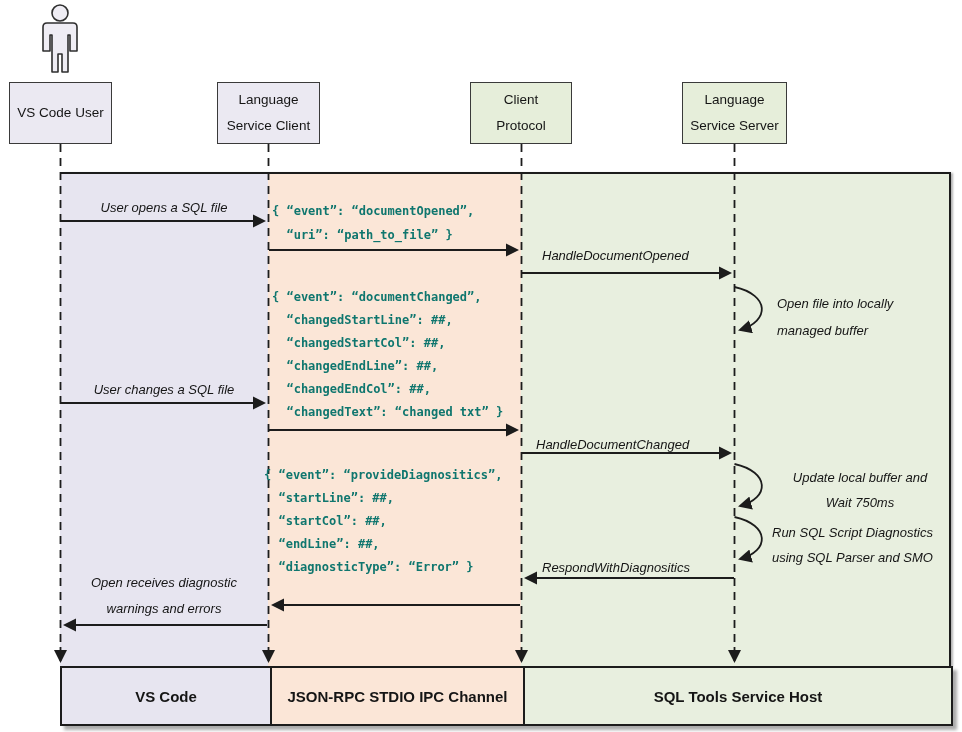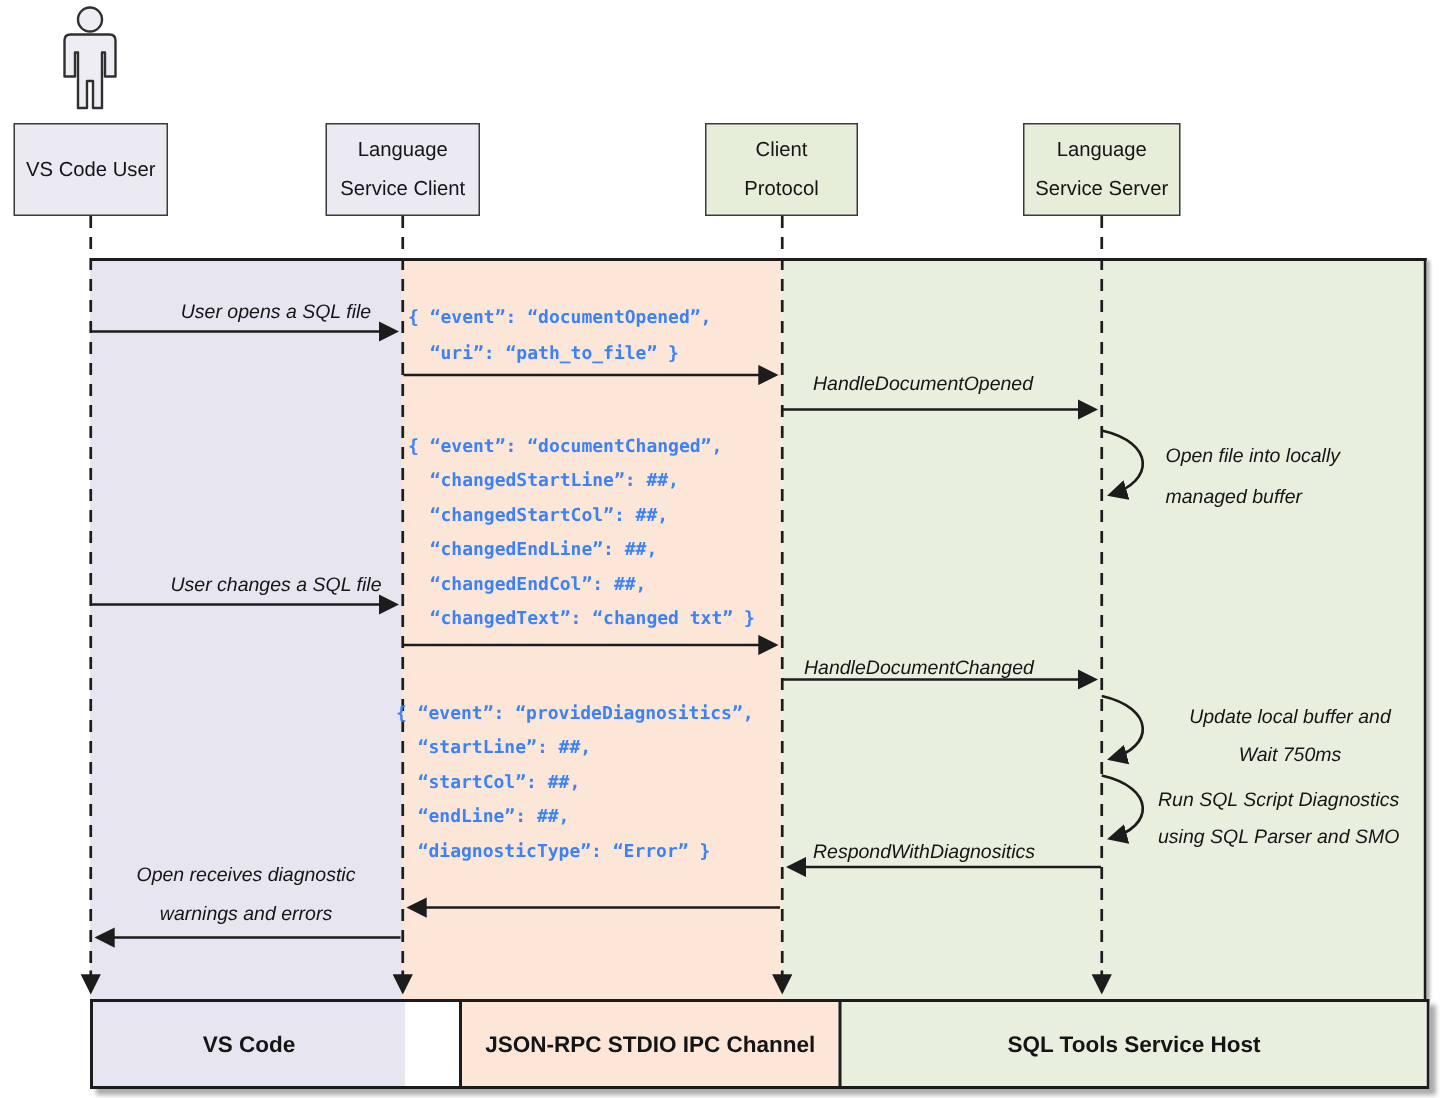--- a/index.html
+++ b/index.html
@@ -36,35 +36,35 @@
     position:absolute;left:60px;top:666px;width:889px;height:56px;
     border:2px solid #1c1c1c;display:flex;box-sizing:content-box;
     box-shadow:4px 4px 3px rgba(0,0,0,.33);
   }
   .fbox{
     display:flex;align-items:center;justify-content:center;
     font-size:15px;font-weight:bold;box-sizing:border-box;
   }
   .fbox+.fbox{border-left:2px solid #1c1c1c;}
   .fb1{width:208px;background:var(--lane_user,#e7e5f0);}
-  .fb2{width:253px;background:var(--lane_ipc,#fbe6d7);margin-left:36px;}
+  .fb2{width:253px;background:var(--lane_ipc,#fbe6d7);}
   .fb3{flex:1;background:var(--lane_host,#e8efdf);}
   
   .overlay{position:absolute;left:0;top:0;z-index:2;pointer-events:none;}
   
   .lbl{
     position:absolute;z-index:3;font-size:13px;font-style:italic;white-space:nowrap;
   }
-  .lbl.center{text-align:center;padding-left:20px;}
+  .lbl.center{text-align:center;}
   .note{position:absolute;z-index:3;font-size:13px;font-style:italic;}
   .note div{white-space:nowrap;}
   .payload{
     position:absolute;z-index:3;
     font-family:"DejaVu Sans Mono",monospace;font-size:12px;font-weight:600;
-    color:#3b82f6;
+    color:#0f766e;
   }
   .payload div{white-space:pre;}
   .lh24 div{line-height:24px;}
   .lh23 div{line-height:23px;}
   .lh26 div{line-height:26px;}
   .lh27 div{line-height:27px;}
   .lh25 div{line-height:25px;}
 </style>
 </head>
 <body>

